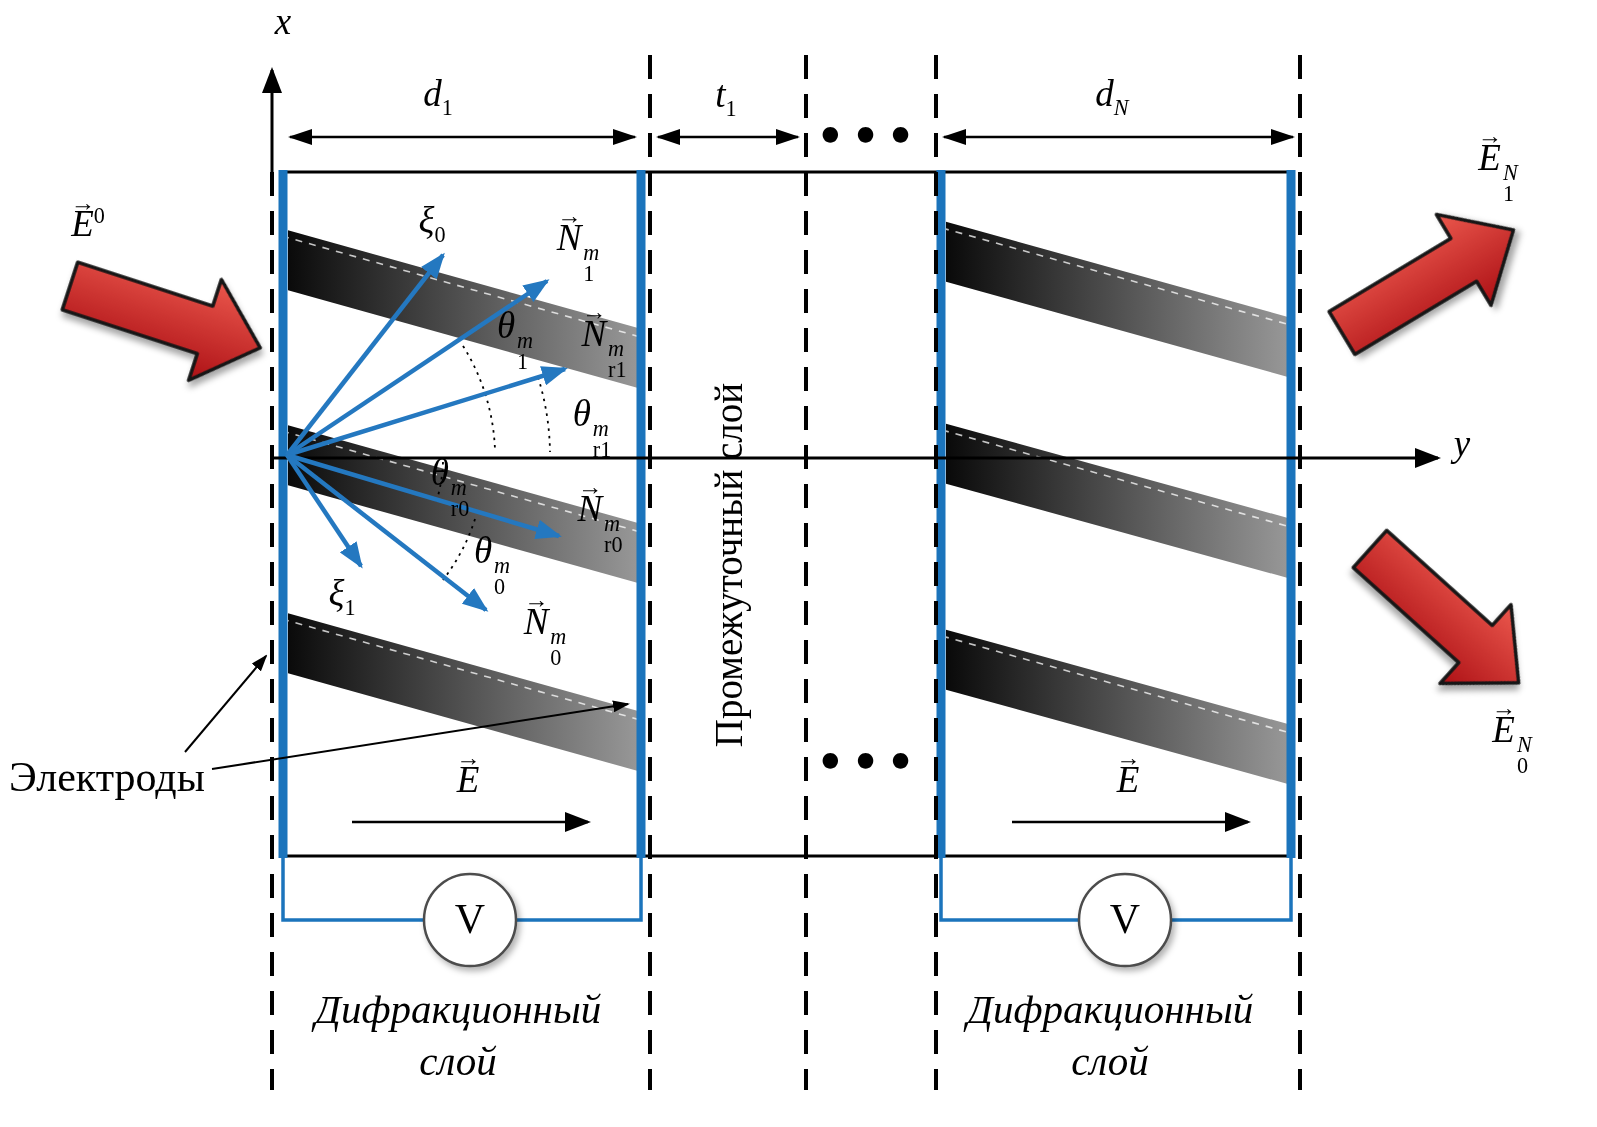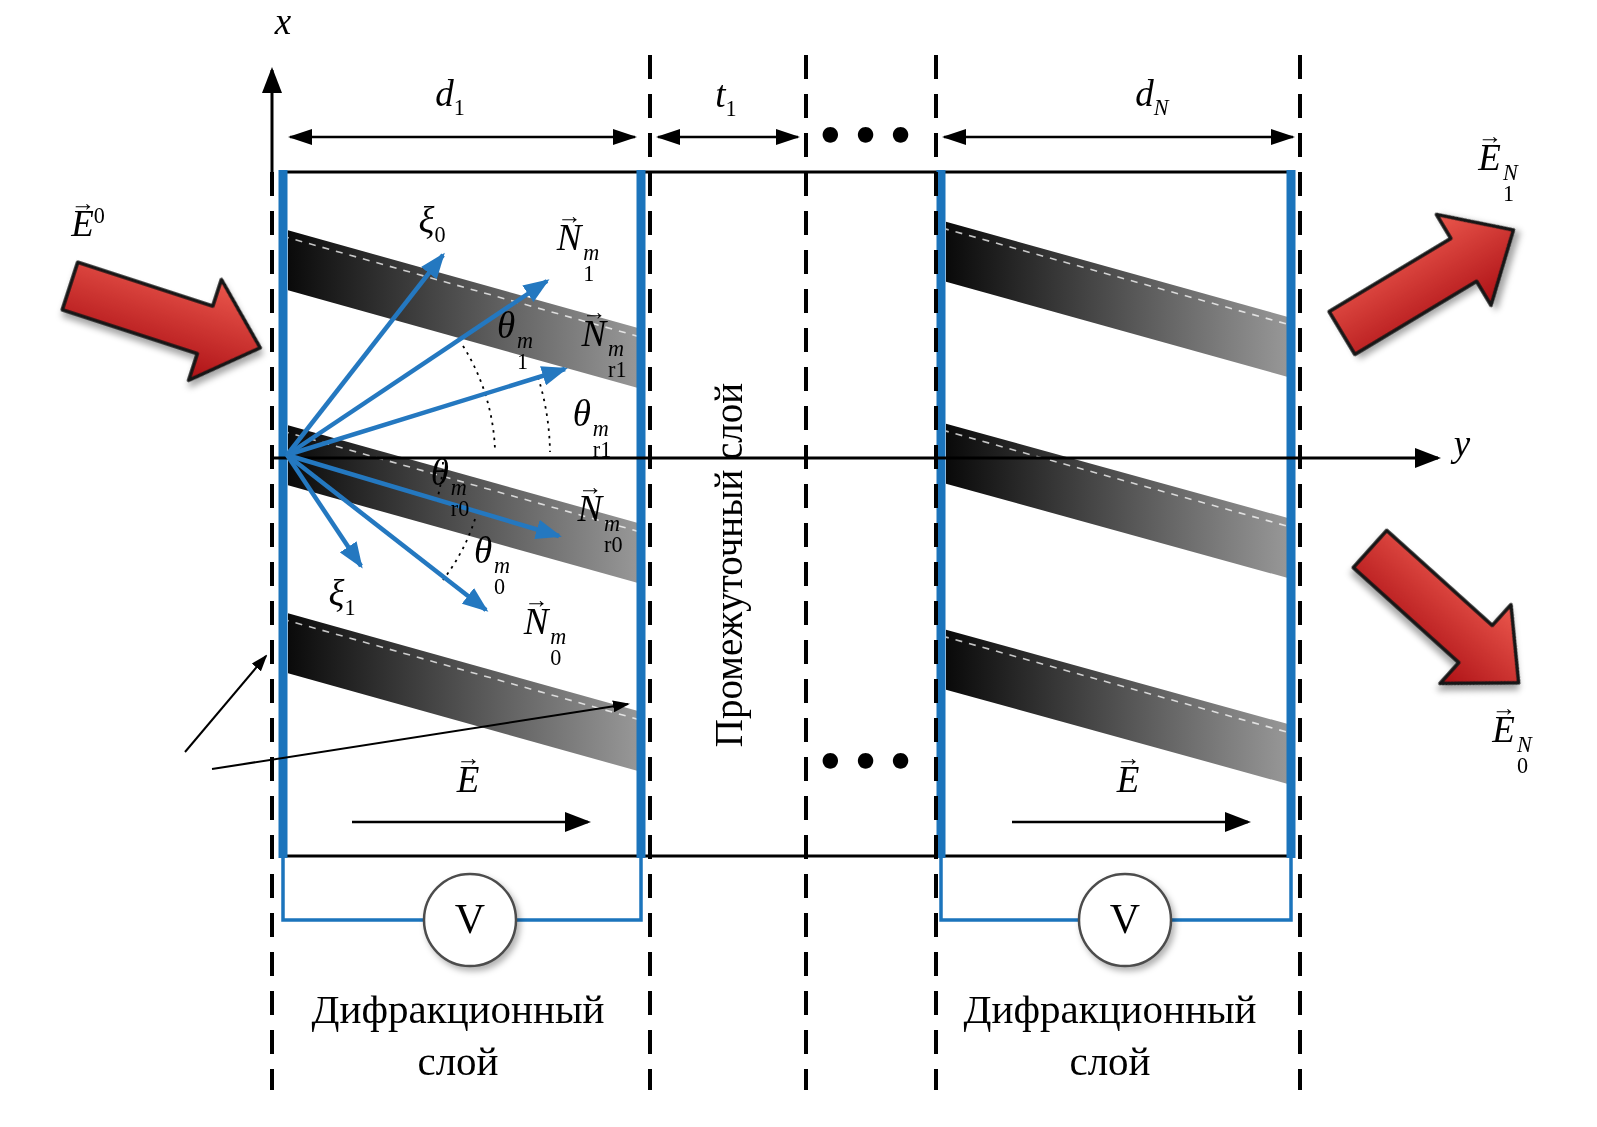--- a/index.html
+++ b/index.html
@@ -5,21 +5,21 @@
   html,body { margin:0; padding:0; background:#ffffff; }
   .stage { position:relative; width:1597px; height:1127px; background:#fff; overflow:hidden;
            font-family:"Liberation Serif","DejaVu Serif",serif; color:#000; }
   svg { position:absolute; left:0; top:0; }
 
   
   .lbl { position:absolute; transform:translate(-50%,-50%); white-space:nowrap; line-height:1.05; }
   .math { font-family:"Liberation Serif","DejaVu Serif",serif; font-style:italic; font-size:37px; }
   .txt  { font-family:"Liberation Serif","DejaVu Serif",serif; font-style:normal; font-size:40px; }
   .fs42 { font-size:42px; }
-  .fs41 { font-size:41px; }
+  .fs41 { font-size:41px;font-style:italic; }
   .vlabel { position:absolute; transform:translate(-50%,-50%) rotate(-90deg); white-space:nowrap;
             font-family:"Liberation Serif","DejaVu Serif",serif; font-size:39px; }
   .vec { position:relative; display:inline-block; }
   .vec-arrow { position:absolute; left:52%; top:-0.60em; transform:translateX(-50%);
                font-size:0.66em; font-style:normal; line-height:1; }
   .stack { display:inline-flex; flex-direction:column; align-items:flex-start; line-height:0.95;
            font-size:0.60em; vertical-align:-0.45em; margin-left:2px; font-style:italic; }
   .stack .s-sub { font-style:normal; }
   sub.sb { font-size:0.60em; font-style:normal; }
   sub.sb.it { font-style:italic; }
@@ -164,27 +164,27 @@
   <line class="fieldline" x1="1012" y1="822" x2="1248" y2="822" marker-end="url(#mBig)"></line>
 </svg>
 
 <div class="lbl math" style="left:283px;top:22px">
   <span>x</span>
 </div>
 <div class="lbl math" style="left:1462px;top:444px">
   <span>y</span>
 </div>
 
-<div class="lbl math" style="left:450px;top:97px">
+<div class="lbl math" style="left:438px;top:97px">
   <span>d</span><sub class="sb">1</sub>
 </div>
 <div class="lbl math" style="left:726px;top:98px">
   <span>t</span><sub class="sb">1</sub>
 </div>
-<div class="lbl math" style="left:1152px;top:97px">
+<div class="lbl math" style="left:1112px;top:97px">
   <span>d</span><sub class="sb it">N</sub>
 </div>
 
 <div class="lbl dots" style="left:869px;top:136px">
   <span>•••</span>
 </div>
 <div class="lbl dots" style="left:869px;top:762px">
   <span>•••</span>
 </div>
 
@@ -258,20 +258,23 @@
   <span>θ</span><span class="stack">
         <span class="s-sup">m</span>
         <span class="s-sub">0</span>
       </span>
 </div>
 
 <div class="vlabel" style="left:728px;top:565px">
   <span>Промежуточный слой</span>
 </div>
 
+<div class="lbl txt fs42" style="left:107px;top:777px">
+  <span>Электроды</span>
+</div>
 
 <div class="lbl math" style="left:468px;top:780px">
   <span class="vec"><span class="vec-arrow">→</span><span>E</span></span>
 </div>
 <div class="lbl math" style="left:1128px;top:780px">
   <span class="vec"><span class="vec-arrow">→</span><span>E</span></span>
 </div>
 
 <div class="lbl txt fs42" style="left:470px;top:919px">
   <span>V</span>

